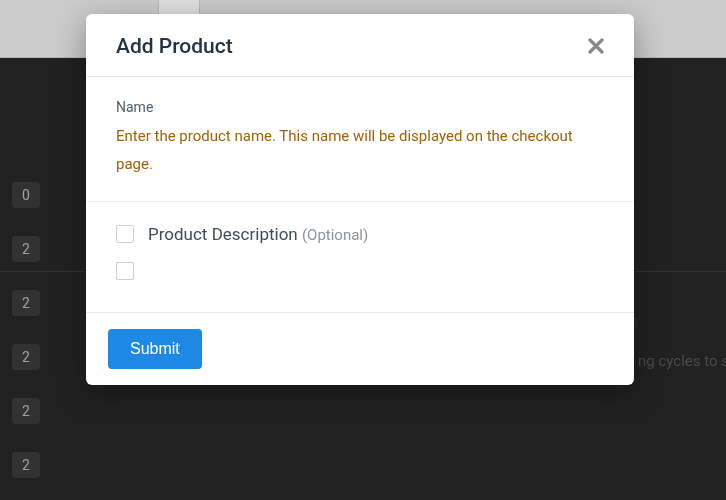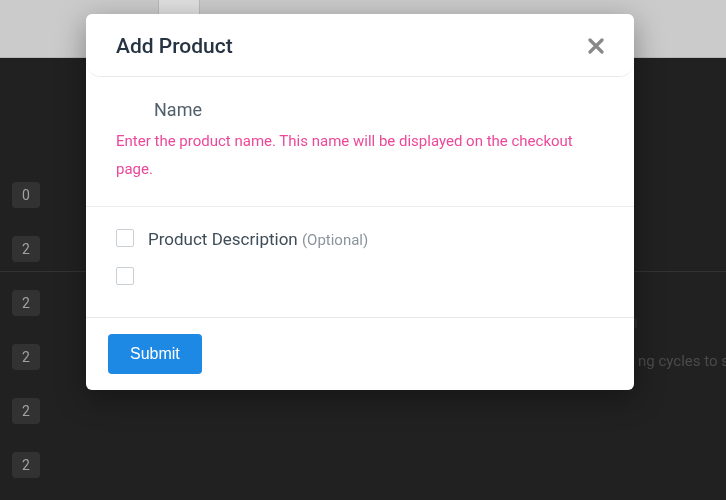--- a/index.html
+++ b/index.html
@@ -91,45 +91,43 @@
     background: #fff;
     border-radius: 6px;
     box-shadow: 0 8px 30px rgba(0,0,0,0.35);
   }
   .modal-header {
     display: flex;
     align-items: center;
     justify-content: space-between;
     padding: 20px 26px 18px 30px;
     border-bottom: 1px solid #e8e8e8;
-    border-radius: 15px;
   }
   .modal-title {
     font-size: 21px;
     font-weight: 500;
     color: #253342;
   }
   .close-btn {
     width: 24px;
     height: 24px;
     cursor: pointer;
     color: #888;
     display: flex;
     align-items: center;
     justify-content: center;
   }
   .close-btn svg { width: 16px; height: 16px; }
   .modal-body {
     padding: 22px 30px 6px 30px;
   }
   .field-label {
-    font-size: 18px;
+    font-size: 14px;
     color: #51606b;
     margin-bottom: 8px;
-    margin-left: 38px;
   }
   .input-wrap {
     position: relative;
     margin-bottom: 14px;
   }
   .text-input {
     width: 100%;
     height: 44px;
     border: 1px solid #d8dde2;
     border-radius: 4px;
@@ -142,32 +140,32 @@
     position: absolute;
     top: -3px;
     left: -3px;
     width: 130px;
     height: 50px;
     border: 3px solid #e02020;
     pointer-events: none;
   }
   .help-text {
     font-size: 15px;
-    color: #ec4899;
+    color: #a16207;
     line-height: 1.85;
     margin-bottom: 22px;
   }
   .divider {
     height: 1px;
     background: #ededed;
     margin: 0 -30px 22px -30px;
   }
   .check-row {
     display: flex;
-    align-items: flex-start;
+    align-items: center;
     margin-bottom: 18px;
   }
   .checkbox {
     width: 18px;
     height: 18px;
     border: 1.5px solid #c9cfd5;
     border-radius: 2px;
     margin-right: 14px;
     cursor: pointer;
     flex-shrink: 0;

